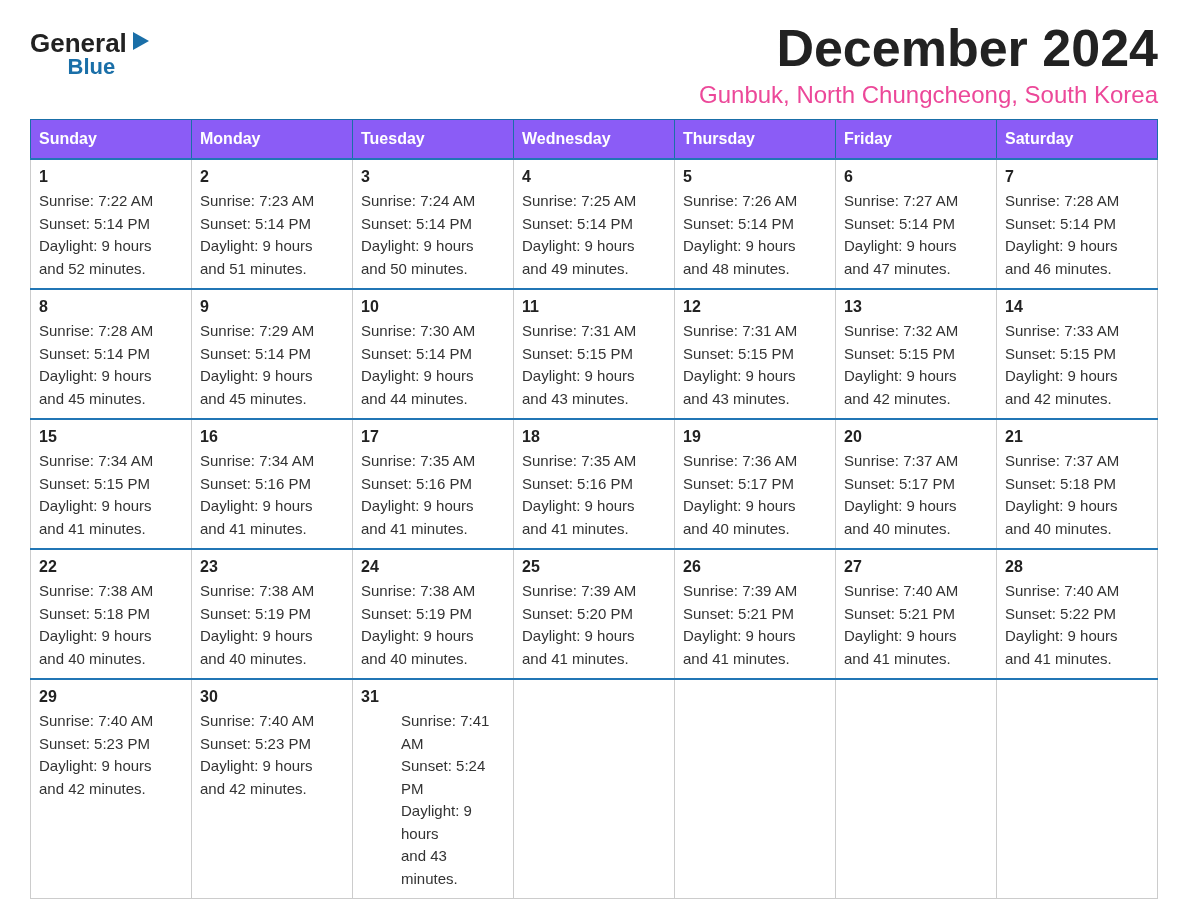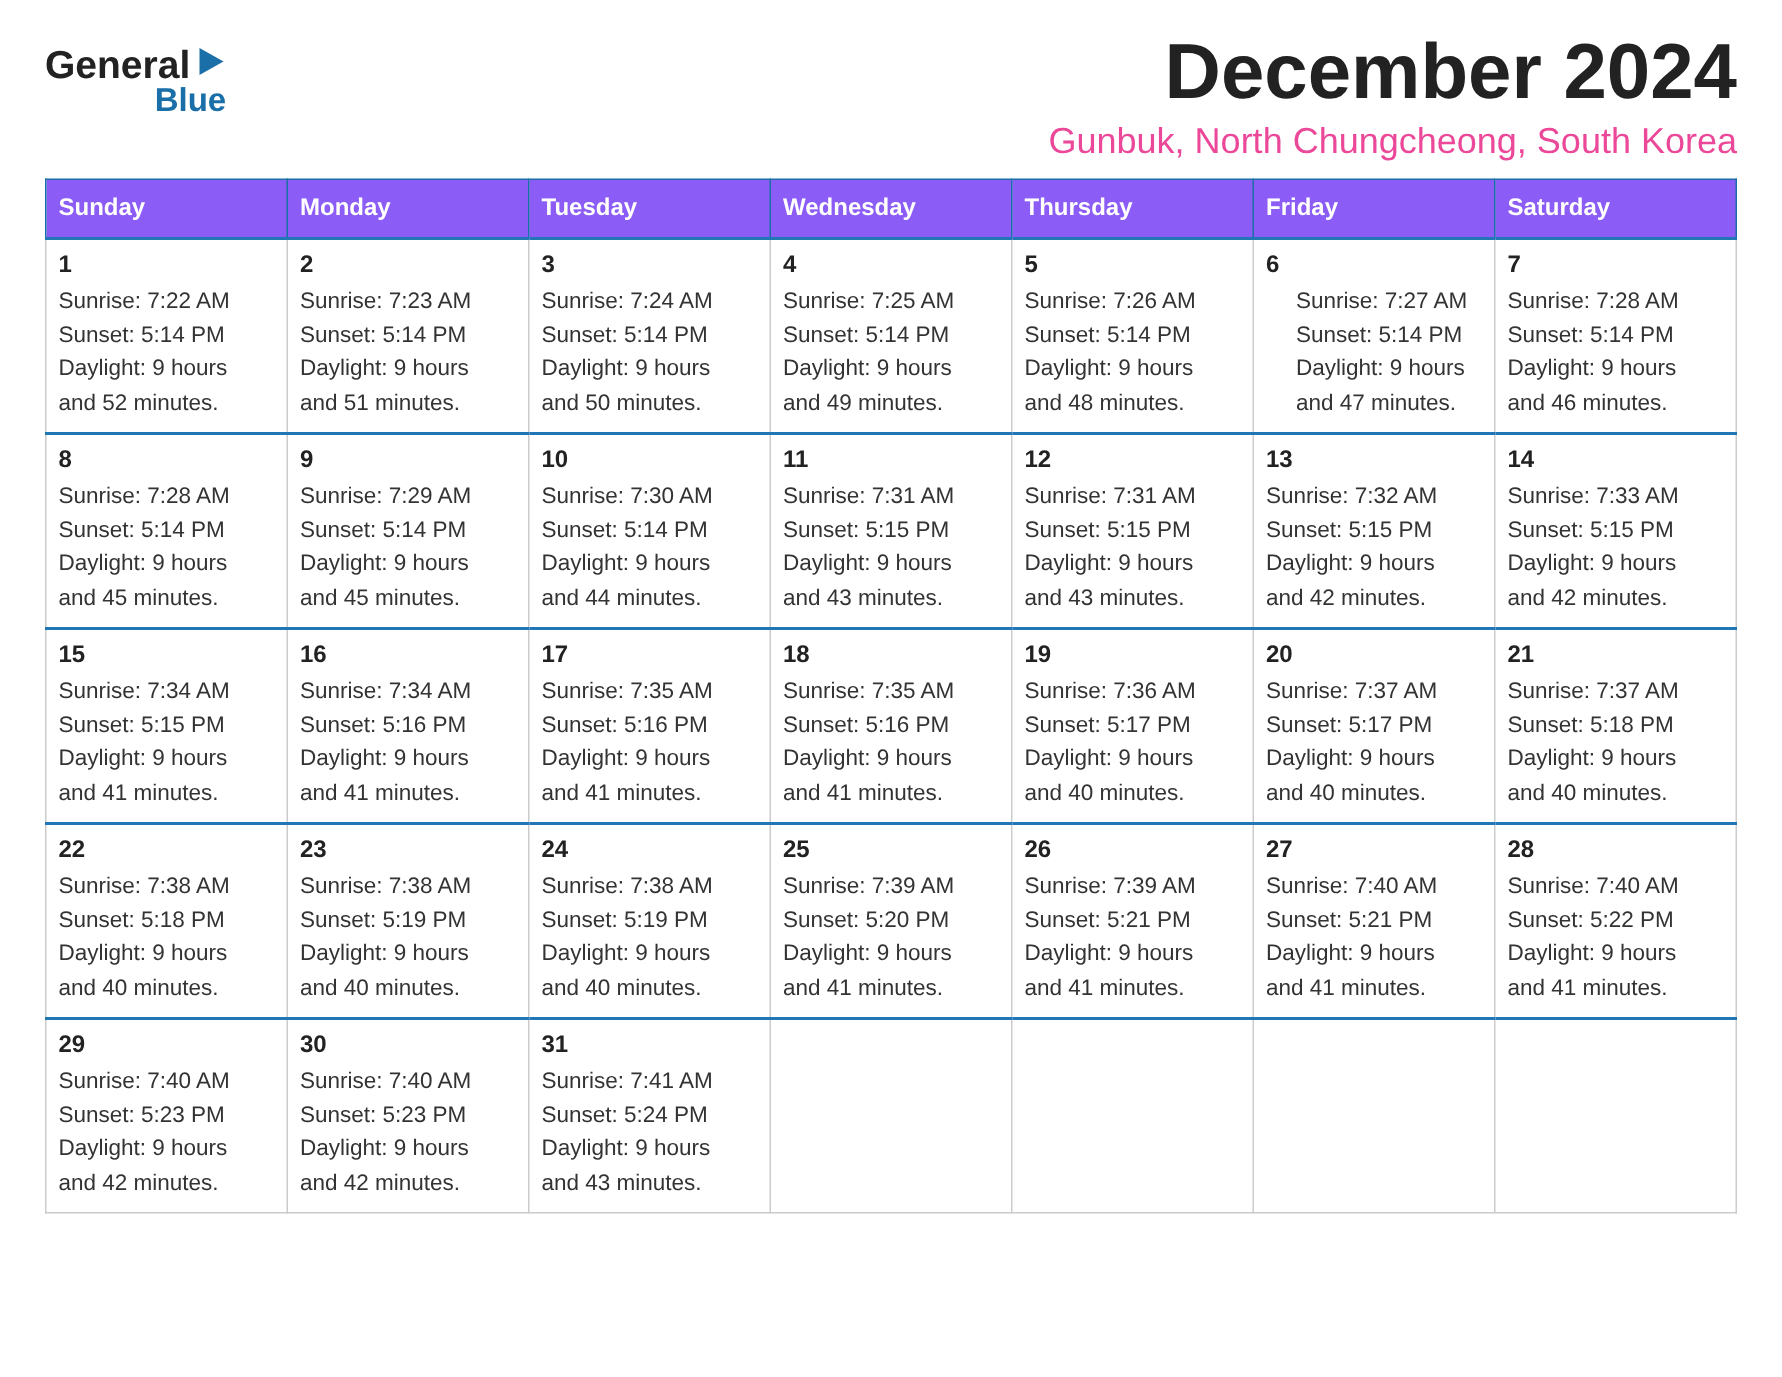--- a/index.html
+++ b/index.html
@@ -12,21 +12,21 @@
     }
     .header {
       display: flex;
       justify-content: space-between;
       align-items: flex-start;
       margin-bottom: 10px;
     }
     .logo {
       display: flex;
       flex-direction: column;
-      align-items: flex-end;
+      align-items: center;
       margin-top: 10px;
     }
     .logo-text {
       font-size: 26px;
       font-weight: bold;
       color: #222;
       line-height: 1;
     }
     .logo-bottom {
       color: #1a6fa8;
@@ -154,21 +154,21 @@
         </td>
         <td>
           <span class="day-num">5</span>
           <div class="day-info" style="white-space: pre-line;">Sunrise: 7:26 AM
 Sunset: 5:14 PM
 Daylight: 9 hours
 and 48 minutes.</div>
         </td>
         <td>
           <span class="day-num">6</span>
-          <div class="day-info" style="white-space: pre-line; margin-left: 20px;">Sunrise: 7:27 AM
+          <div class="day-info" style="white-space: pre-line;">Sunrise: 7:27 AM
 Sunset: 5:14 PM
 Daylight: 9 hours
 and 47 minutes.</div>
         </td>
         <td>
           <span class="day-num">7</span>
           <div class="day-info" style="white-space: pre-line;">Sunrise: 7:28 AM
 Sunset: 5:14 PM
 Daylight: 9 hours
 and 46 minutes.</div>
@@ -337,21 +337,21 @@
         </td>
         <td>
           <span class="day-num">30</span>
           <div class="day-info" style="white-space: pre-line;">Sunrise: 7:40 AM
 Sunset: 5:23 PM
 Daylight: 9 hours
 and 42 minutes.</div>
         </td>
         <td>
           <span class="day-num">31</span>
-          <div class="day-info" style="white-space: pre-line;">Sunrise: 7:41 AM
+          <div class="day-info" style="white-space: pre-line; margin-left: 40px;">Sunrise: 7:41 AM
 Sunset: 5:24 PM
 Daylight: 9 hours
 and 43 minutes.</div>
         </td>
         <td class="empty"></td>
         <td class="empty"></td>
         <td class="empty"></td>
         <td class="empty"></td>
       </tr>
     </tbody>

